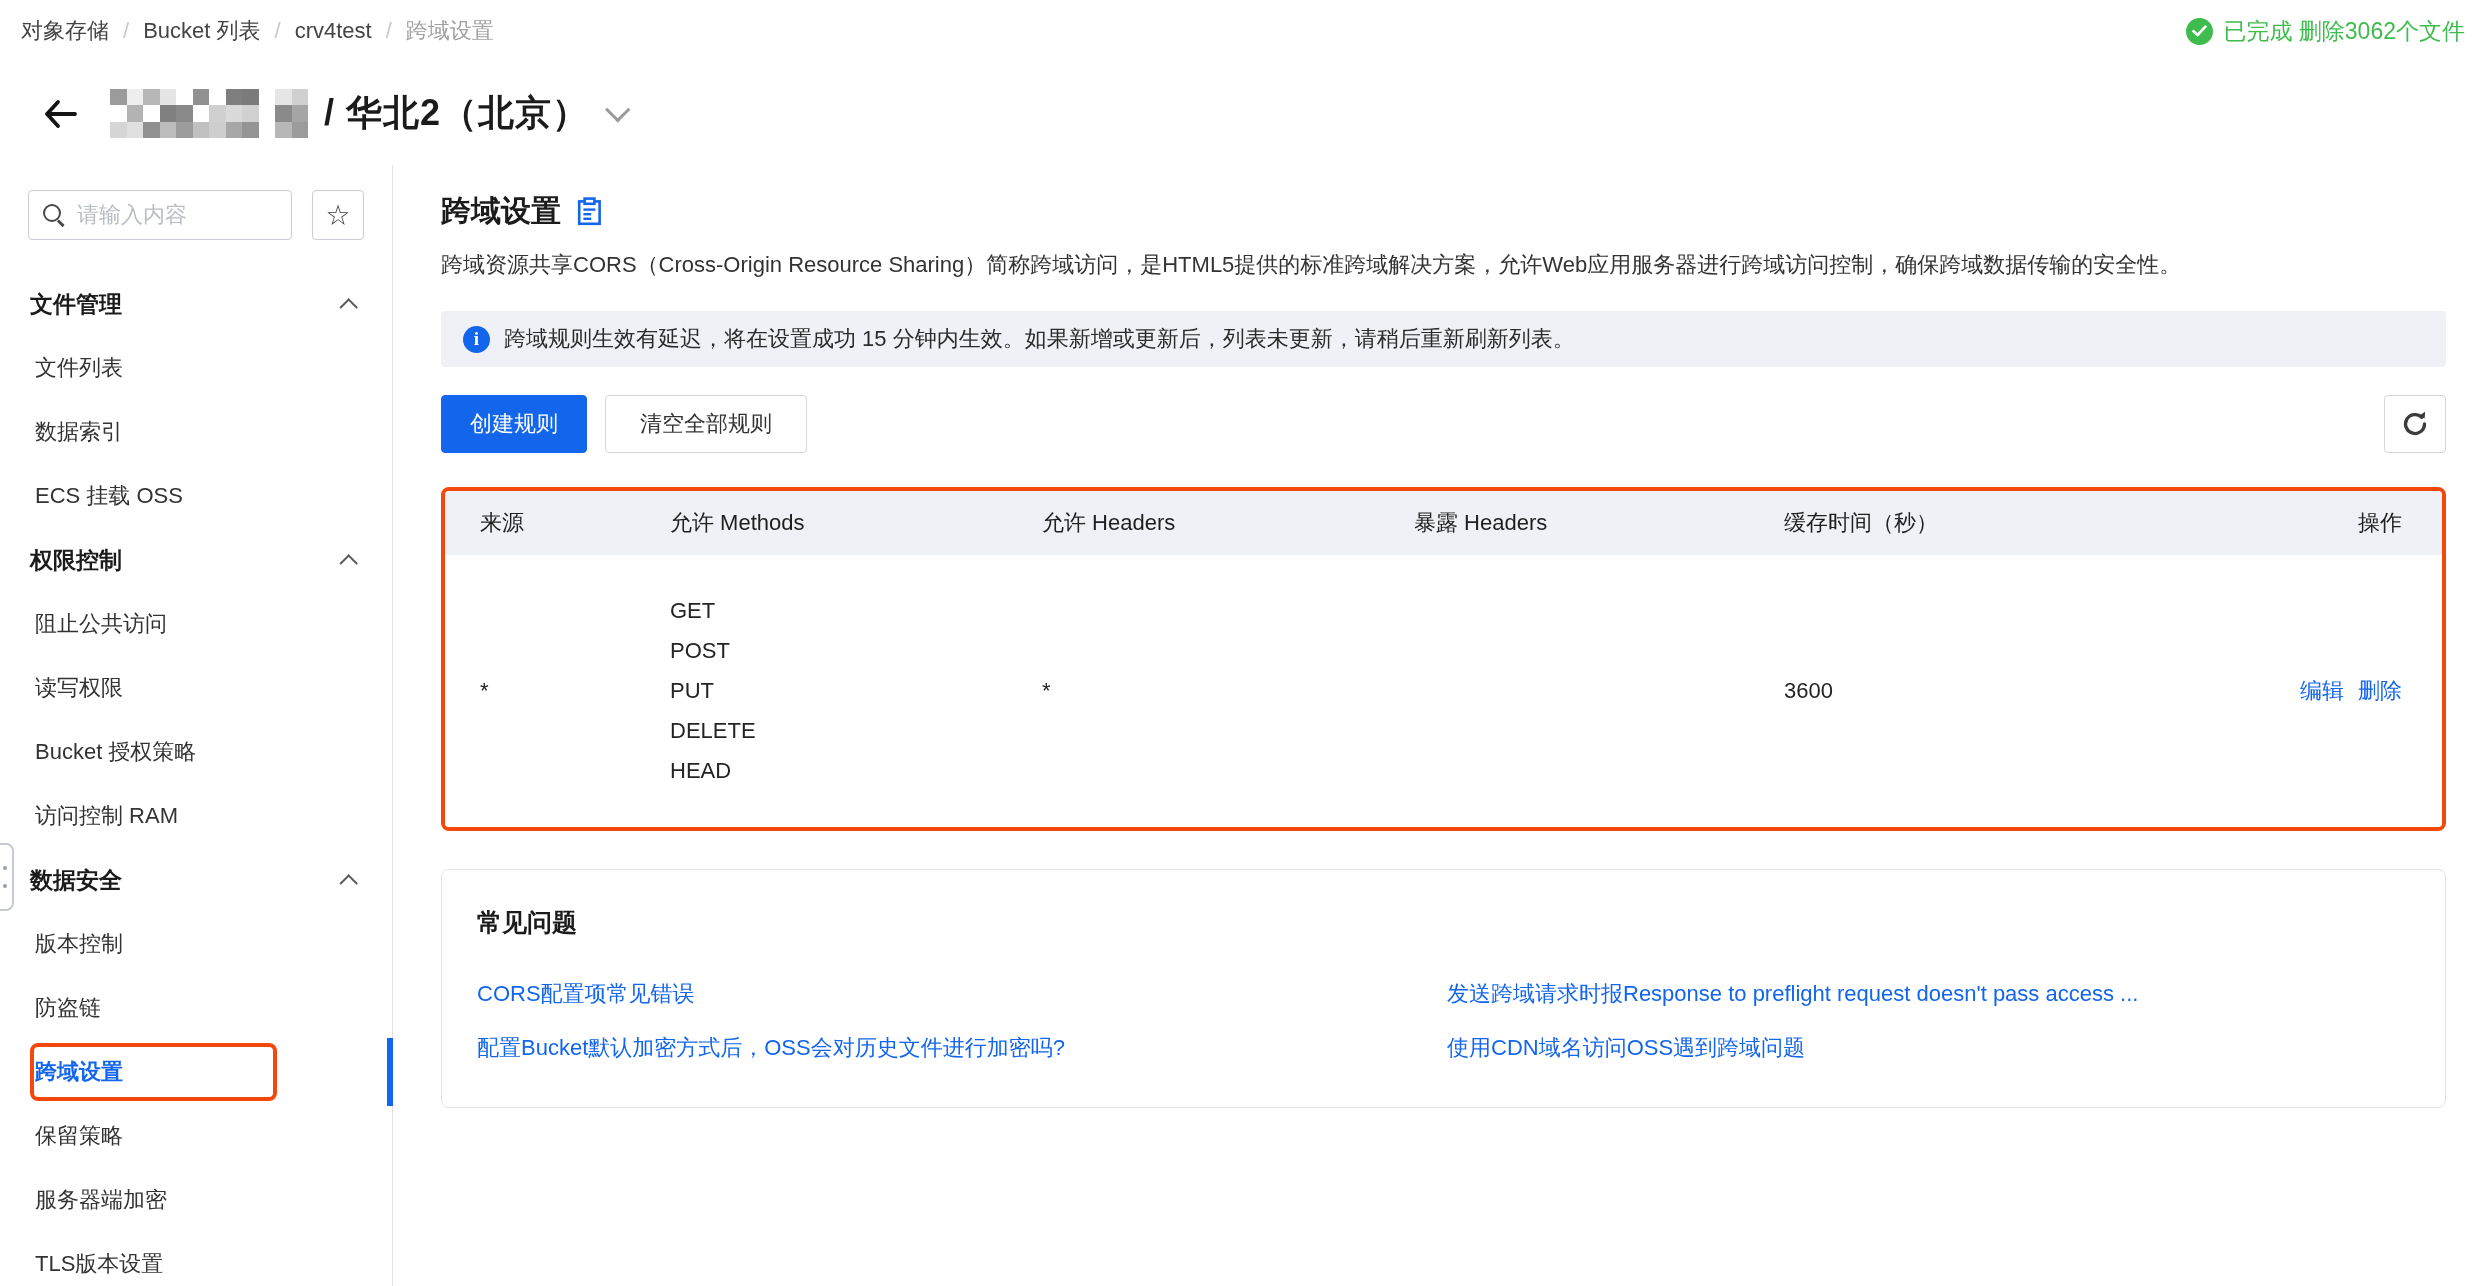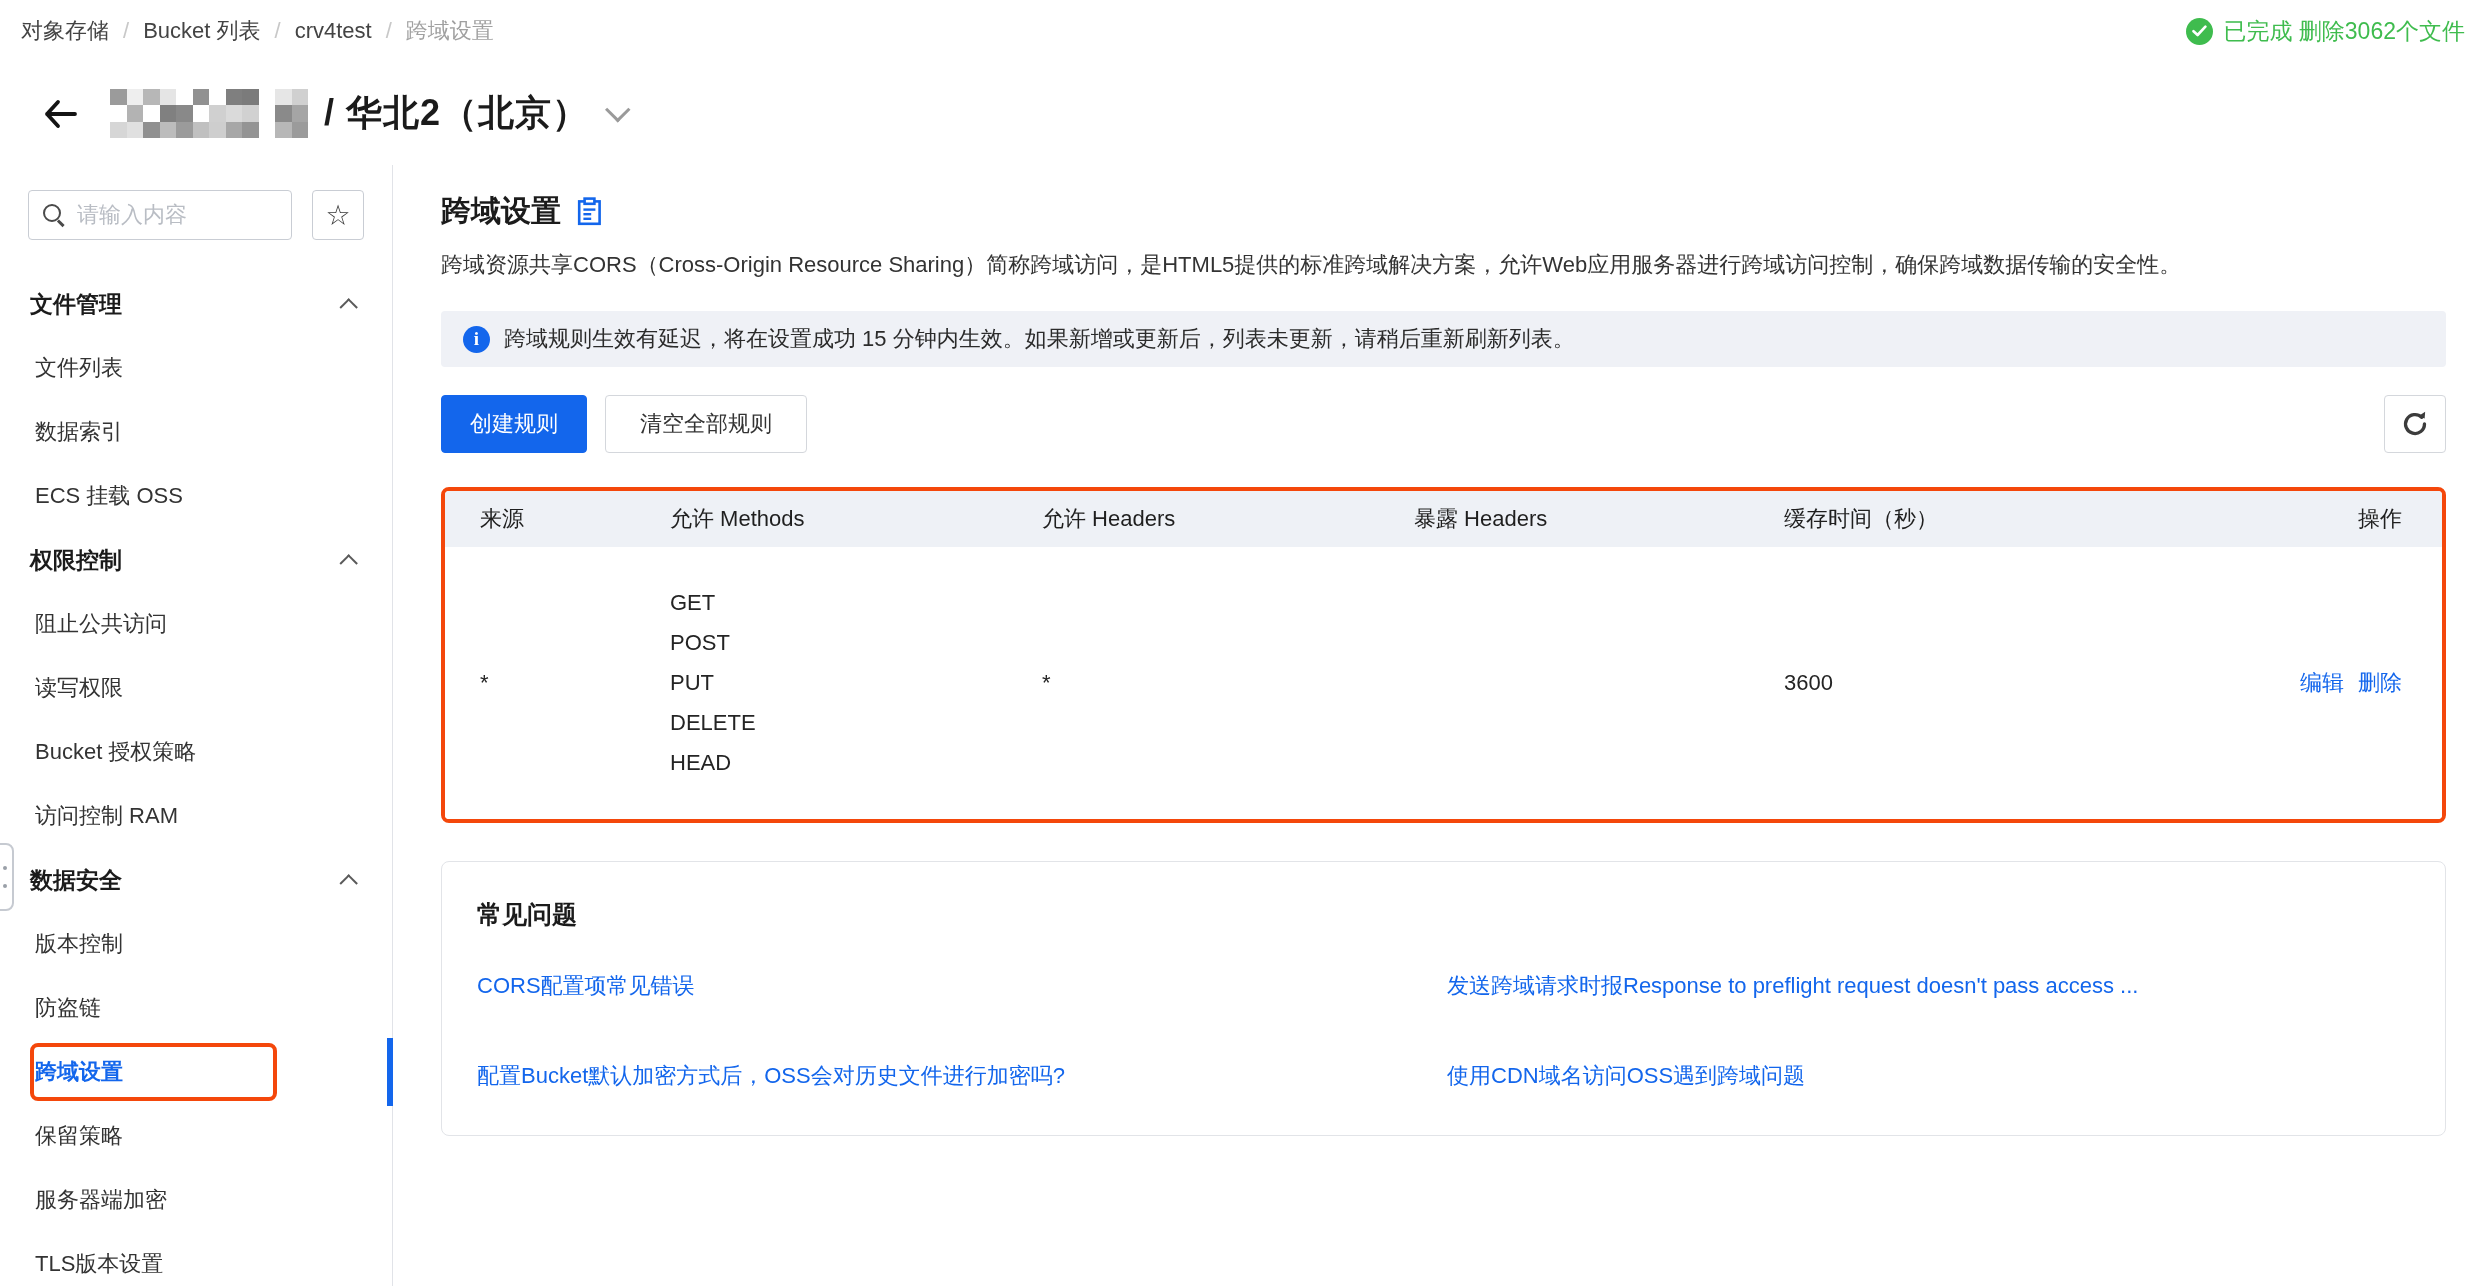--- a/index.html
+++ b/index.html
@@ -84,40 +84,40 @@
     justify-content:center; cursor:pointer; font-family:inherit; }
   .btn-primary { background:#1366ec; color:#fff; border:1px solid #1366ec; padding:0 28px; }
   .btn-default { background:#fff; color:#333; border:1px solid #d4d7dc; padding:16px 34px; margin-left:18px; }
   .btn-icon { margin-left:auto; width:62px; height:58px; background:#fff;
     border:1px solid #d4d7dc; border-radius:4px; display:flex; align-items:center;
     justify-content:center; cursor:pointer; }
 
   
   .rules-table { margin-top:34px; border:4px solid #f4470b; border-radius:8px;
     overflow:hidden; background:#fff; }
-  .thead { display:flex; align-items:center; height:56px; background:#eef1f6;
+  .thead { display:flex; align-items:center; height:64px; background:#eef1f6;
     font-size:22px; color:#1f1f1f; padding:0 40px 0 35px; }
   .trow { display:flex; align-items:center; padding:36px 40px 36px 35px; font-size:22px;
     color:#242424; background:#fff; }
   .col-source { width:190px; }
   .col-methods { width:372px; }
   .col-aheaders { width:372px; }
   .col-eheaders { width:370px; }
   .col-cache { width:400px; }
   .col-actions { flex:1; text-align:right; }
   .methods-list div { line-height:40px; }
   .row-actions { flex:1; display:flex; justify-content:flex-end; gap:14px; }
   .link { color:#1366ec; cursor:pointer; text-decoration:none; }
 
   
   .faq-card { margin-top:38px; border:1px solid #e2e4e8; border-radius:8px;
     padding:36px 35px 44px 35px; background:#fff; }
   .faq-title { font-size:25px; font-weight:bold; color:#1b1b1b; }
   .faq-grid { margin-top:40px; display:grid; grid-template-columns:970px 1fr;
-    row-gap:60px; font-size:22px; }
+    row-gap:24px; font-size:22px; }
 </style>
 </head>
 <body>
 
 <div class="topbar">
   <div class="crumbs">
     <span class="crumb">对象存储</span>
     <span class="sep">/</span>
     <span class="crumb">Bucket 列表</span>
     <span class="sep">/</span>

